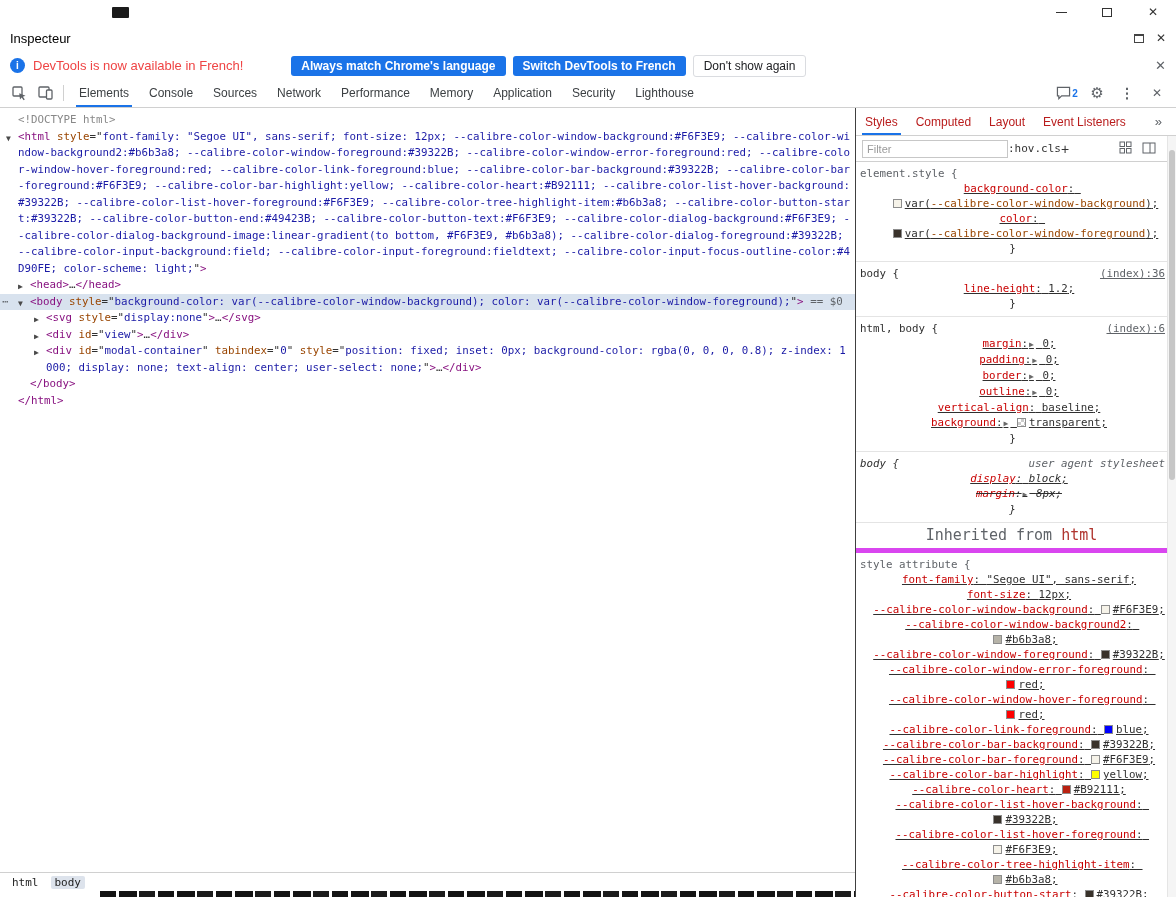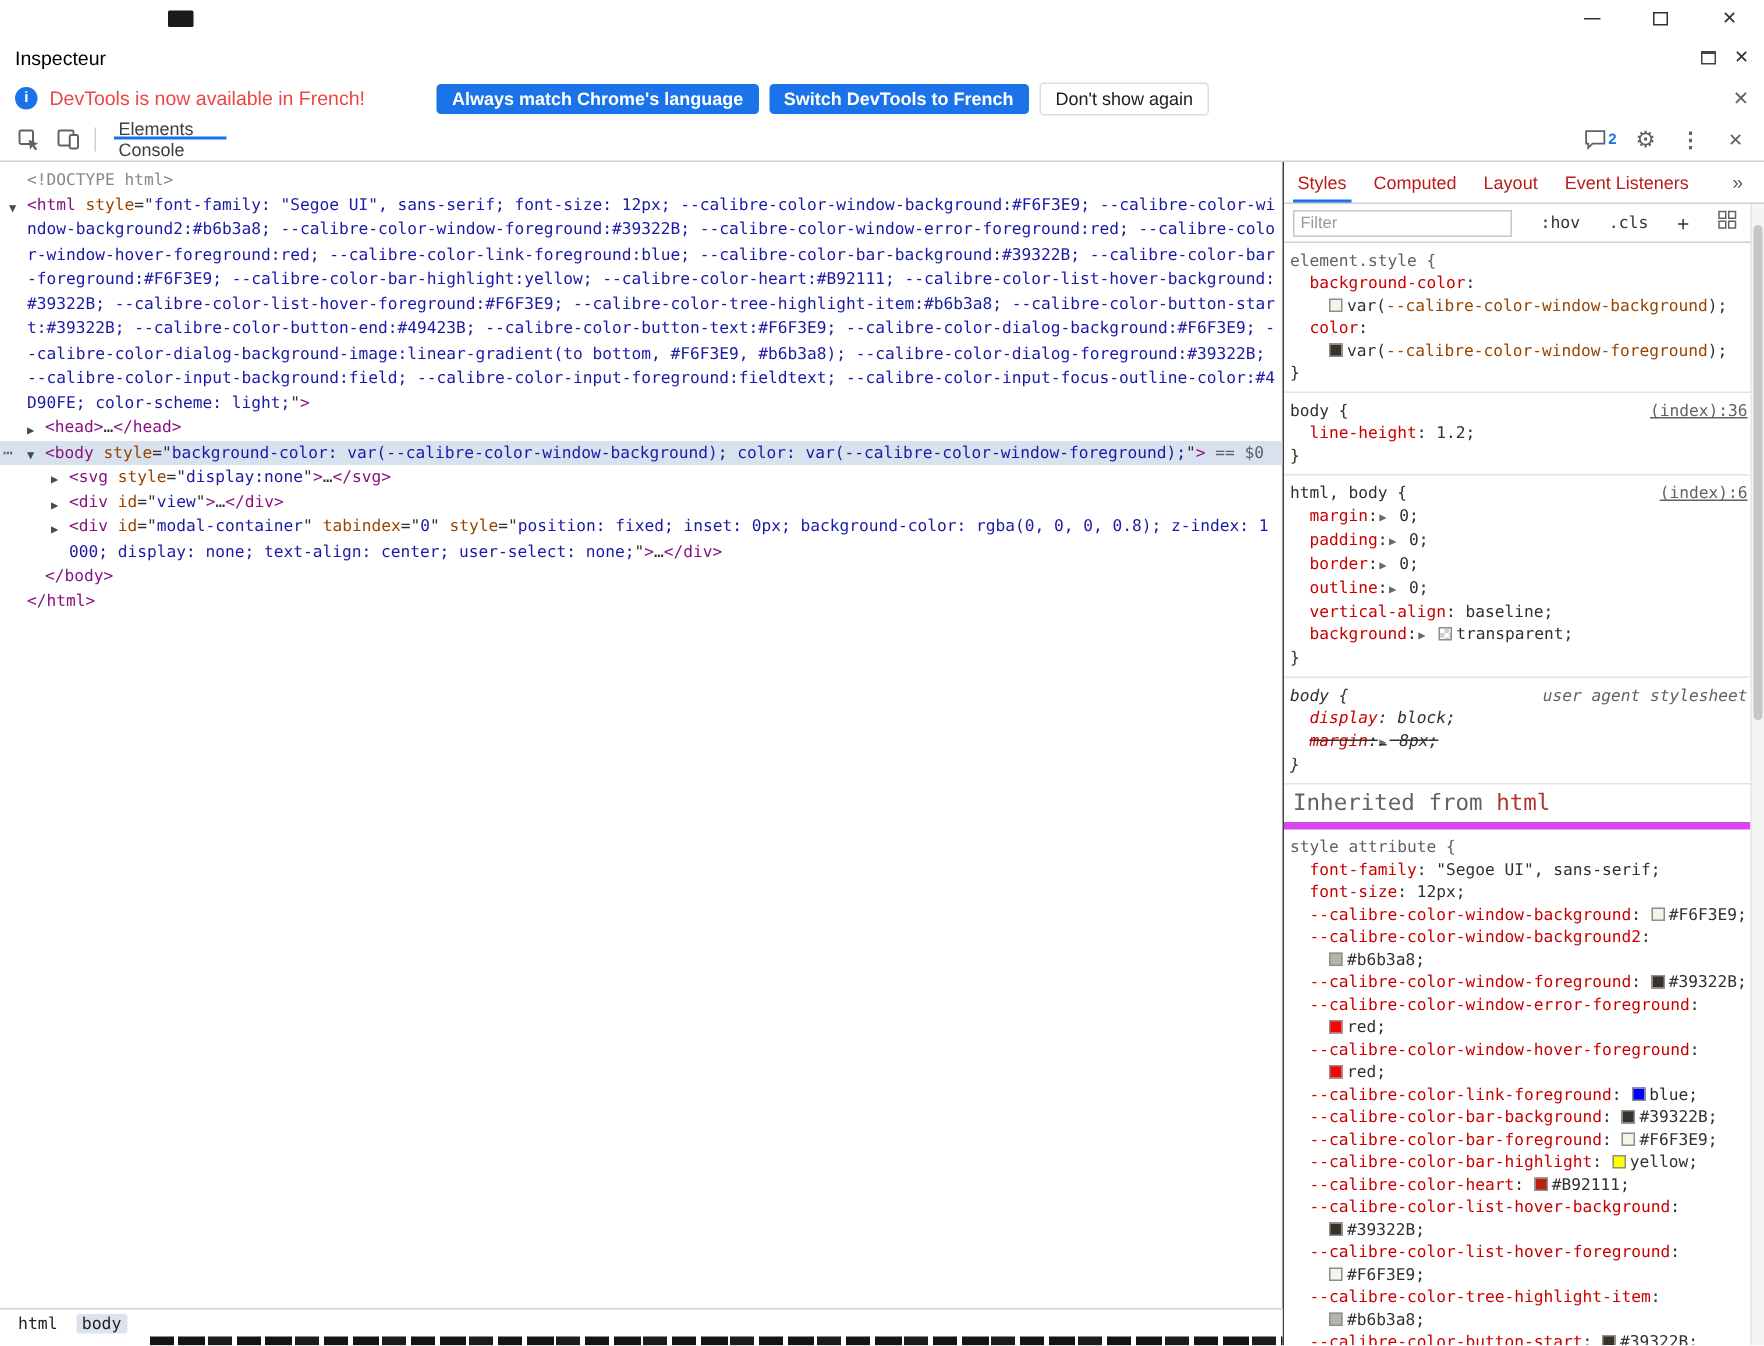--- a/index.html
+++ b/index.html
@@ -32,21 +32,21 @@
   .btn-primary { background:#1a73e8; color:#fff; border:none; border-radius:3px; font-size:12px; font-weight:bold;
                  padding:3px 10px; font-family:"Liberation Sans",sans-serif; }
   .btn-secondary { background:#fff; color:#202124; border:1px solid #dadce0; border-radius:3px; font-size:12px;
                    padding:3px 10px; font-family:"Liberation Sans",sans-serif; }
   .infobar-close { margin-left:auto; color:#5f6368; font-size:13px; line-height:1; }
 
   
   .dt-toolbar { height:29px; display:flex; align-items:center; background:#fff; border-bottom:1px solid #d0d0d0; padding-left:6px; }
   .icon-btn { min-width:26px; height:26px; display:flex; align-items:center; justify-content:center; position:relative; color:#5f6368; }
   .vdiv { width:1px; height:16px; background:#d0d0d0; margin:0 5px; }
-  .dt-tabs { display:flex; height:100%;flex-direction:column; }
+  .dt-tabs { display:flex; height:100%; }
   .dt-tab { padding:0 10px; display:flex; align-items:center; font-size:12px; color:#3c4043; position:relative; white-space:nowrap; }
   .dt-tab.active::after { content:""; position:absolute; left:7px; right:7px; bottom:0; height:2px; background:#1a73e8; }
   .dt-right { margin-left:auto; display:flex; align-items:center; gap:4px; padding-right:6px; }
   .drawer-badge { color:#1a73e8; font-size:10px; font-weight:bold; margin-left:1px; }
   .gear { font-size:15px; color:#5f6368; }
   .dots { font-size:14px; font-weight:bold; color:#5f6368; }
   .xsmall { font-size:12px; color:#5f6368; }
 
   
   .main { position:absolute; top:108px; left:0; right:0; bottom:0; display:flex; }
@@ -76,38 +76,38 @@
   .page-sliver { height:6px; background:#fff; position:relative; }
   .page-sliver::before { content:""; position:absolute; left:100px; right:0; top:0; bottom:0;
       background:repeating-linear-gradient(90deg,#141414 0 16px,#fff 16px 19px,#141414 19px 37px,#fff 37px 39px,#1c1c1c 39px 55px,#fff 55px 58px); }
 
   
   .styles-pane { flex:1; display:flex; flex-direction:column; background:#fff; position:relative; overflow:hidden; }
   .styles-tabs { height:28px; flex:0 0 28px; display:flex; align-items:center; border-bottom:1px solid #d0d0d0; }
   .styles-tab { padding:0 9px; height:100%; display:flex; align-items:center; font-size:12px; color:#b91c1c; position:relative; white-space:nowrap; }
   .styles-tab.active::after { content:""; position:absolute; left:6px; right:6px; bottom:0; height:2px; background:#1a73e8; }
   .more-chevron { margin-left:auto; padding-right:14px; color:#5f6368; font-size:13px; }
-  .styles-toolbar { height:26px; flex:0 0 26px; display:flex; align-items:center; gap:19px; padding:0 6px; border-bottom:1px solid #d0d0d0; }
+  .styles-toolbar { height:26px; flex:0 0 26px; display:flex; align-items:center; gap:0; padding:0 6px; border-bottom:1px solid #d0d0d0; }
   .filter-input { width:146px; height:18px; border:1px solid #c7c7c7; font-size:11px; padding:0 4px; color:#333;
                   font-family:"Liberation Sans",sans-serif; }
   .filter-input::placeholder { color:#9a9a9a; }
   .tb-text { font-size:11px; color:#333; font-family:"DejaVu Sans Mono",monospace; }
   .tb-plus { font-size:14px; color:#333; }
   .tb-icons { margin-left:auto; display:flex; align-items:center; gap:10px; padding-right:14px; }
 
   .styles-scroll { flex:1; overflow:hidden; margin-right:9px; font-family:"DejaVu Sans Mono",monospace;
-                   font-size:10.8px; line-height:15px; color:#303030; }
+                   font-size:10.8px; line-height:15px; color:#303030;text-align:center; }
   .style-section { border-bottom:1px solid #e4e4e4; padding:4px 2px 5px 4px; }
   .style-section.italic { font-style:italic; }
   .sec-header { display:flex; align-items:baseline; }
   .sel { color:#303030; }
   .sel-gray { color:#5f6368; }
   .sec-link { margin-left:auto; color:#5f6368; text-decoration:underline; padding-left:6px; white-space:nowrap; }
   .sec-link.plain { text-decoration:none; }
-  .prop { padding-left:26px; text-indent:-13px; white-space:pre-wrap; word-break:normal; }
+  .prop { padding-left:26px; text-indent:-13px; white-space:pre-wrap; word-break:normal;text-decoration:underline; }
   .prop.strike { text-decoration:line-through; }
   .s-name { color:#c80000; }
   .s-val { color:#303030; }
   .s-var { color:#994500; }
   .prop-val { white-space:nowrap; }
   .prop-arrow { color:#6a6a6a; font-size:8px; margin:0 2px 0 1px; }
   .swatch { display:inline-block; width:9px; height:9px; border:1px solid #8d8d8d; margin-right:3px; vertical-align:-1px; background:#fff; }
   .swatch.checker { background-image:
       linear-gradient(45deg,#ccc 25%,transparent 25%,transparent 75%,#ccc 75%),
       linear-gradient(45deg,#ccc 25%,transparent 25%,transparent 75%,#ccc 75%);

